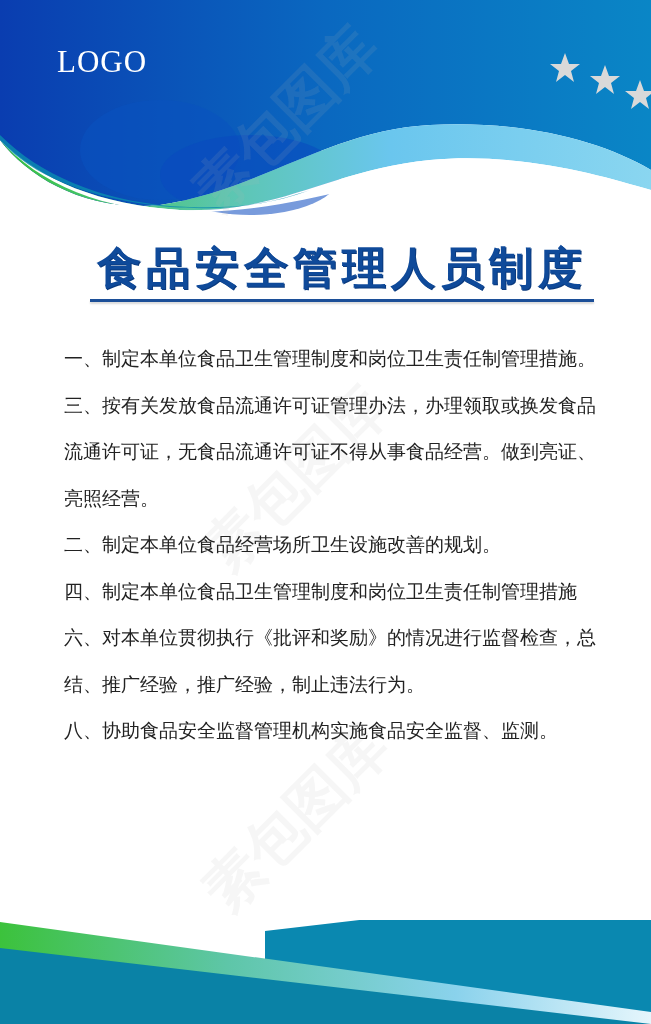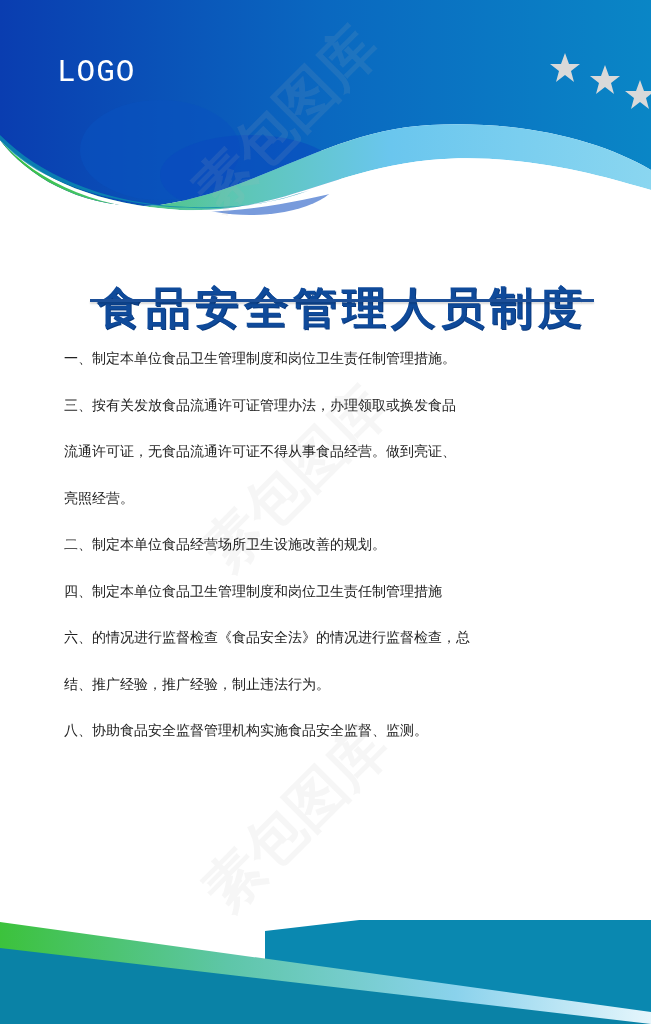--- a/index.html
+++ b/index.html
@@ -4,43 +4,42 @@
   <style>
     html, body { margin: 0; padding: 0; }
     body {
       width: 651px; height: 1024px; position: relative; overflow: hidden;
       background: #ffffff;
       font-family: "DejaVu Sans", "Liberation Sans", sans-serif;
     }
     .header-art { position: absolute; left: 0; top: 0; width: 651px; height: 230px; }
     .footer-art { position: absolute; left: 0; top: 920px; width: 651px; height: 104px; }
     .logo {
-      position: absolute; left: 57px; top: 55px;
-      color: #ffffff; font-family: Liberation Mono, monospace;
+      position: absolute; left: 57px; top: 44px;
+      color: #ffffff; font-family: Liberation Serif, serif;
       font-size: 31px; letter-spacing: 1px; line-height: 36px;
     }
     .stars { position: absolute; left: 540px; top: 45px; width: 111px; height: 70px; }
     .title-wrap {
       position: absolute; left: 90px; top: 240px; width: 504px; text-align: center;
     }
     .title {
       font-family: "DejaVu Sans", sans-serif; font-weight: bold;
       font-size: 44px; line-height: 56px; letter-spacing: 5px;
       color: #0f4a9a;
       text-shadow: 1px 1px 0 #0a3a7e;
       white-space: nowrap;
-      margin-top: 40px;
     }
     .title-rule {
       position: absolute; left: 90px; top: 299px; width: 504px; height: 3px;
       background: #1c4f98; box-shadow: 0 2px 2px rgba(0,0,0,0.15);
     }
     .content {
       position: absolute; left: 64px; top: 335px; width: 550px;
-      font-size: 14px; color: #222222; line-height: 46.5px;
+      font-size: 19px; color: #222222; line-height: 46.5px;
     }
     .para { margin: 0; text-align: justify; text-justify: inter-character; }
     .line { display: block; white-space: nowrap; }
     .watermark {
       position: absolute; color: rgba(180,180,180,0.12);
       font-size: 58px; font-weight: bold; transform: rotate(-45deg);
       white-space: nowrap; pointer-events: none;
     }
   </style>
 </head>
@@ -97,21 +96,21 @@
     <span class="line">流通许可证，无食品流通许可证不得从事食品经营。做到亮证、</span>
     <span class="line">亮照经营。</span>
   </p>
   <p class="para">
     <span class="line">二、制定本单位食品经营场所卫生设施改善的规划。</span>
   </p>
   <p class="para">
     <span class="line">四、制定本单位食品卫生管理制度和岗位卫生责任制管理措施</span>
   </p>
   <p class="para">
-    <span class="line">六、的情况进行监督检查《食品安全法》的情况进行监督检查，总</span>
+    <span class="line">六、对本单位贯彻执行《批评和奖励》的情况进行监督检查，总</span>
     <span class="line">结、推广经验，推广经验，制止违法行为。</span>
   </p>
   <p class="para">
     <span class="line">八、协助食品安全监督管理机构实施食品安全监督、监测。</span>
   </p>
 </div>
 
 <svg class="footer-art" viewBox="0 0 651 104" preserveAspectRatio="none">
   <defs>
     <linearGradient id="stripeGrad" x1="0" y1="0" x2="1" y2="0">

